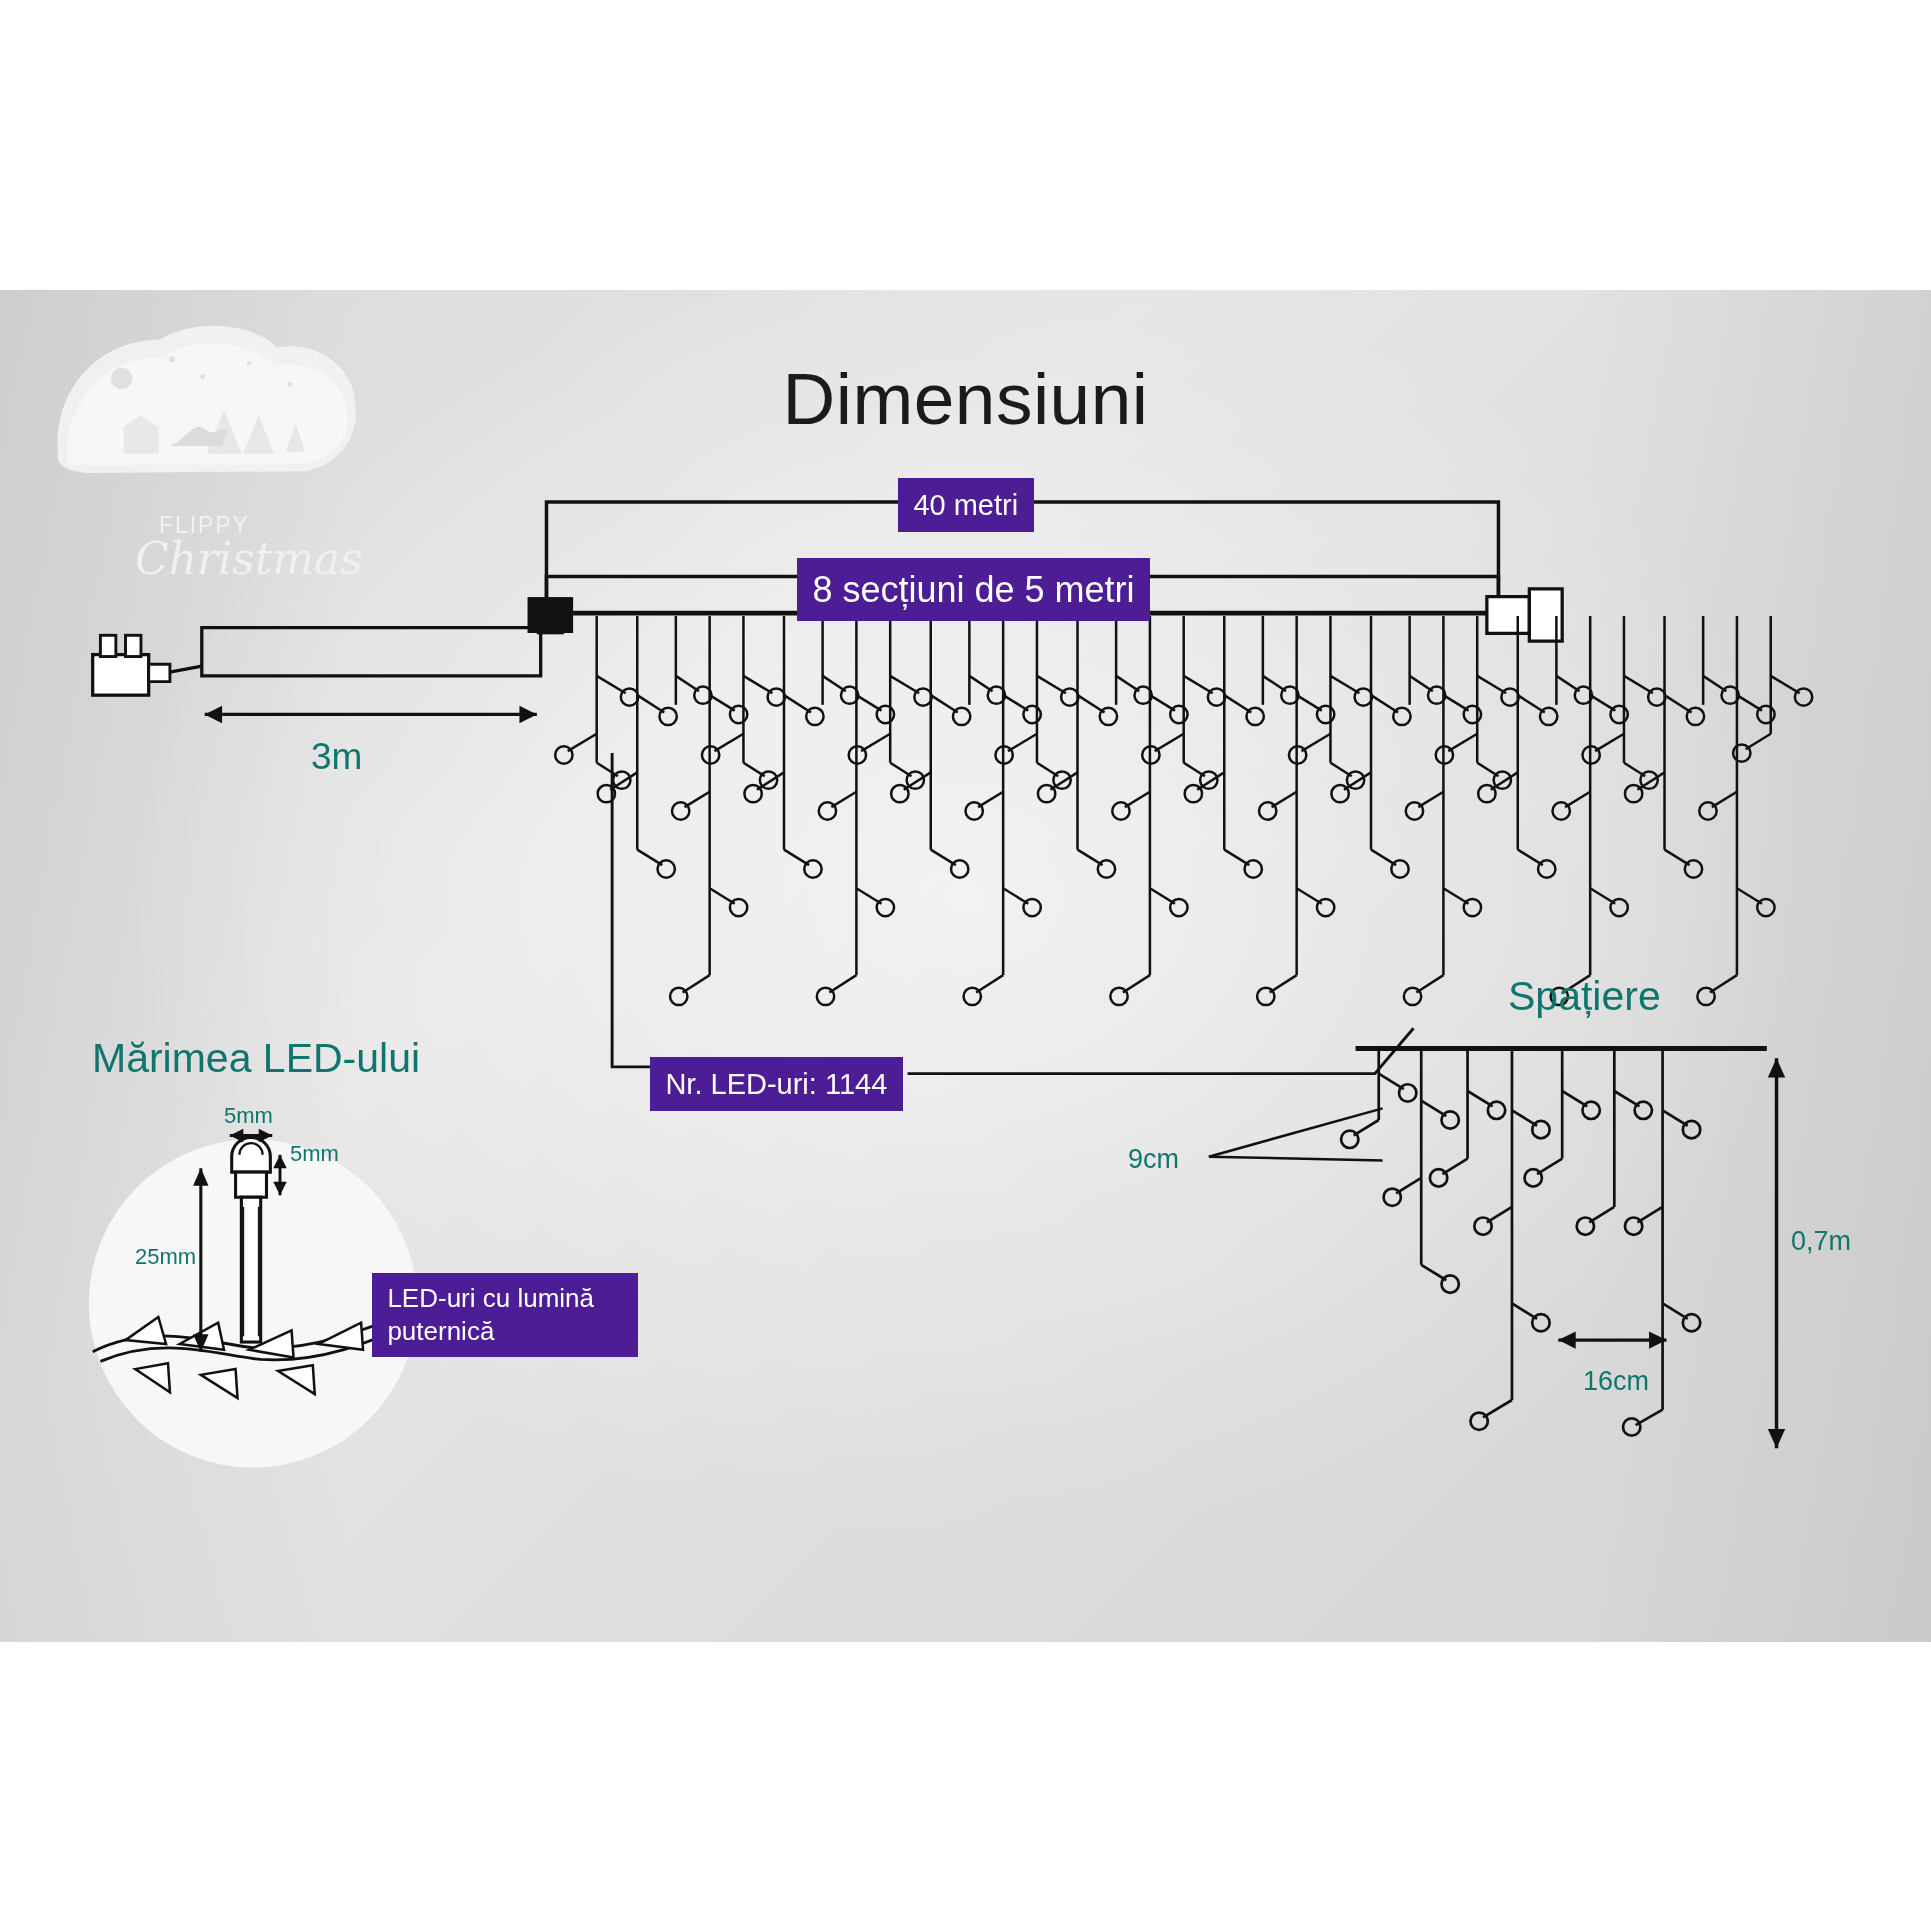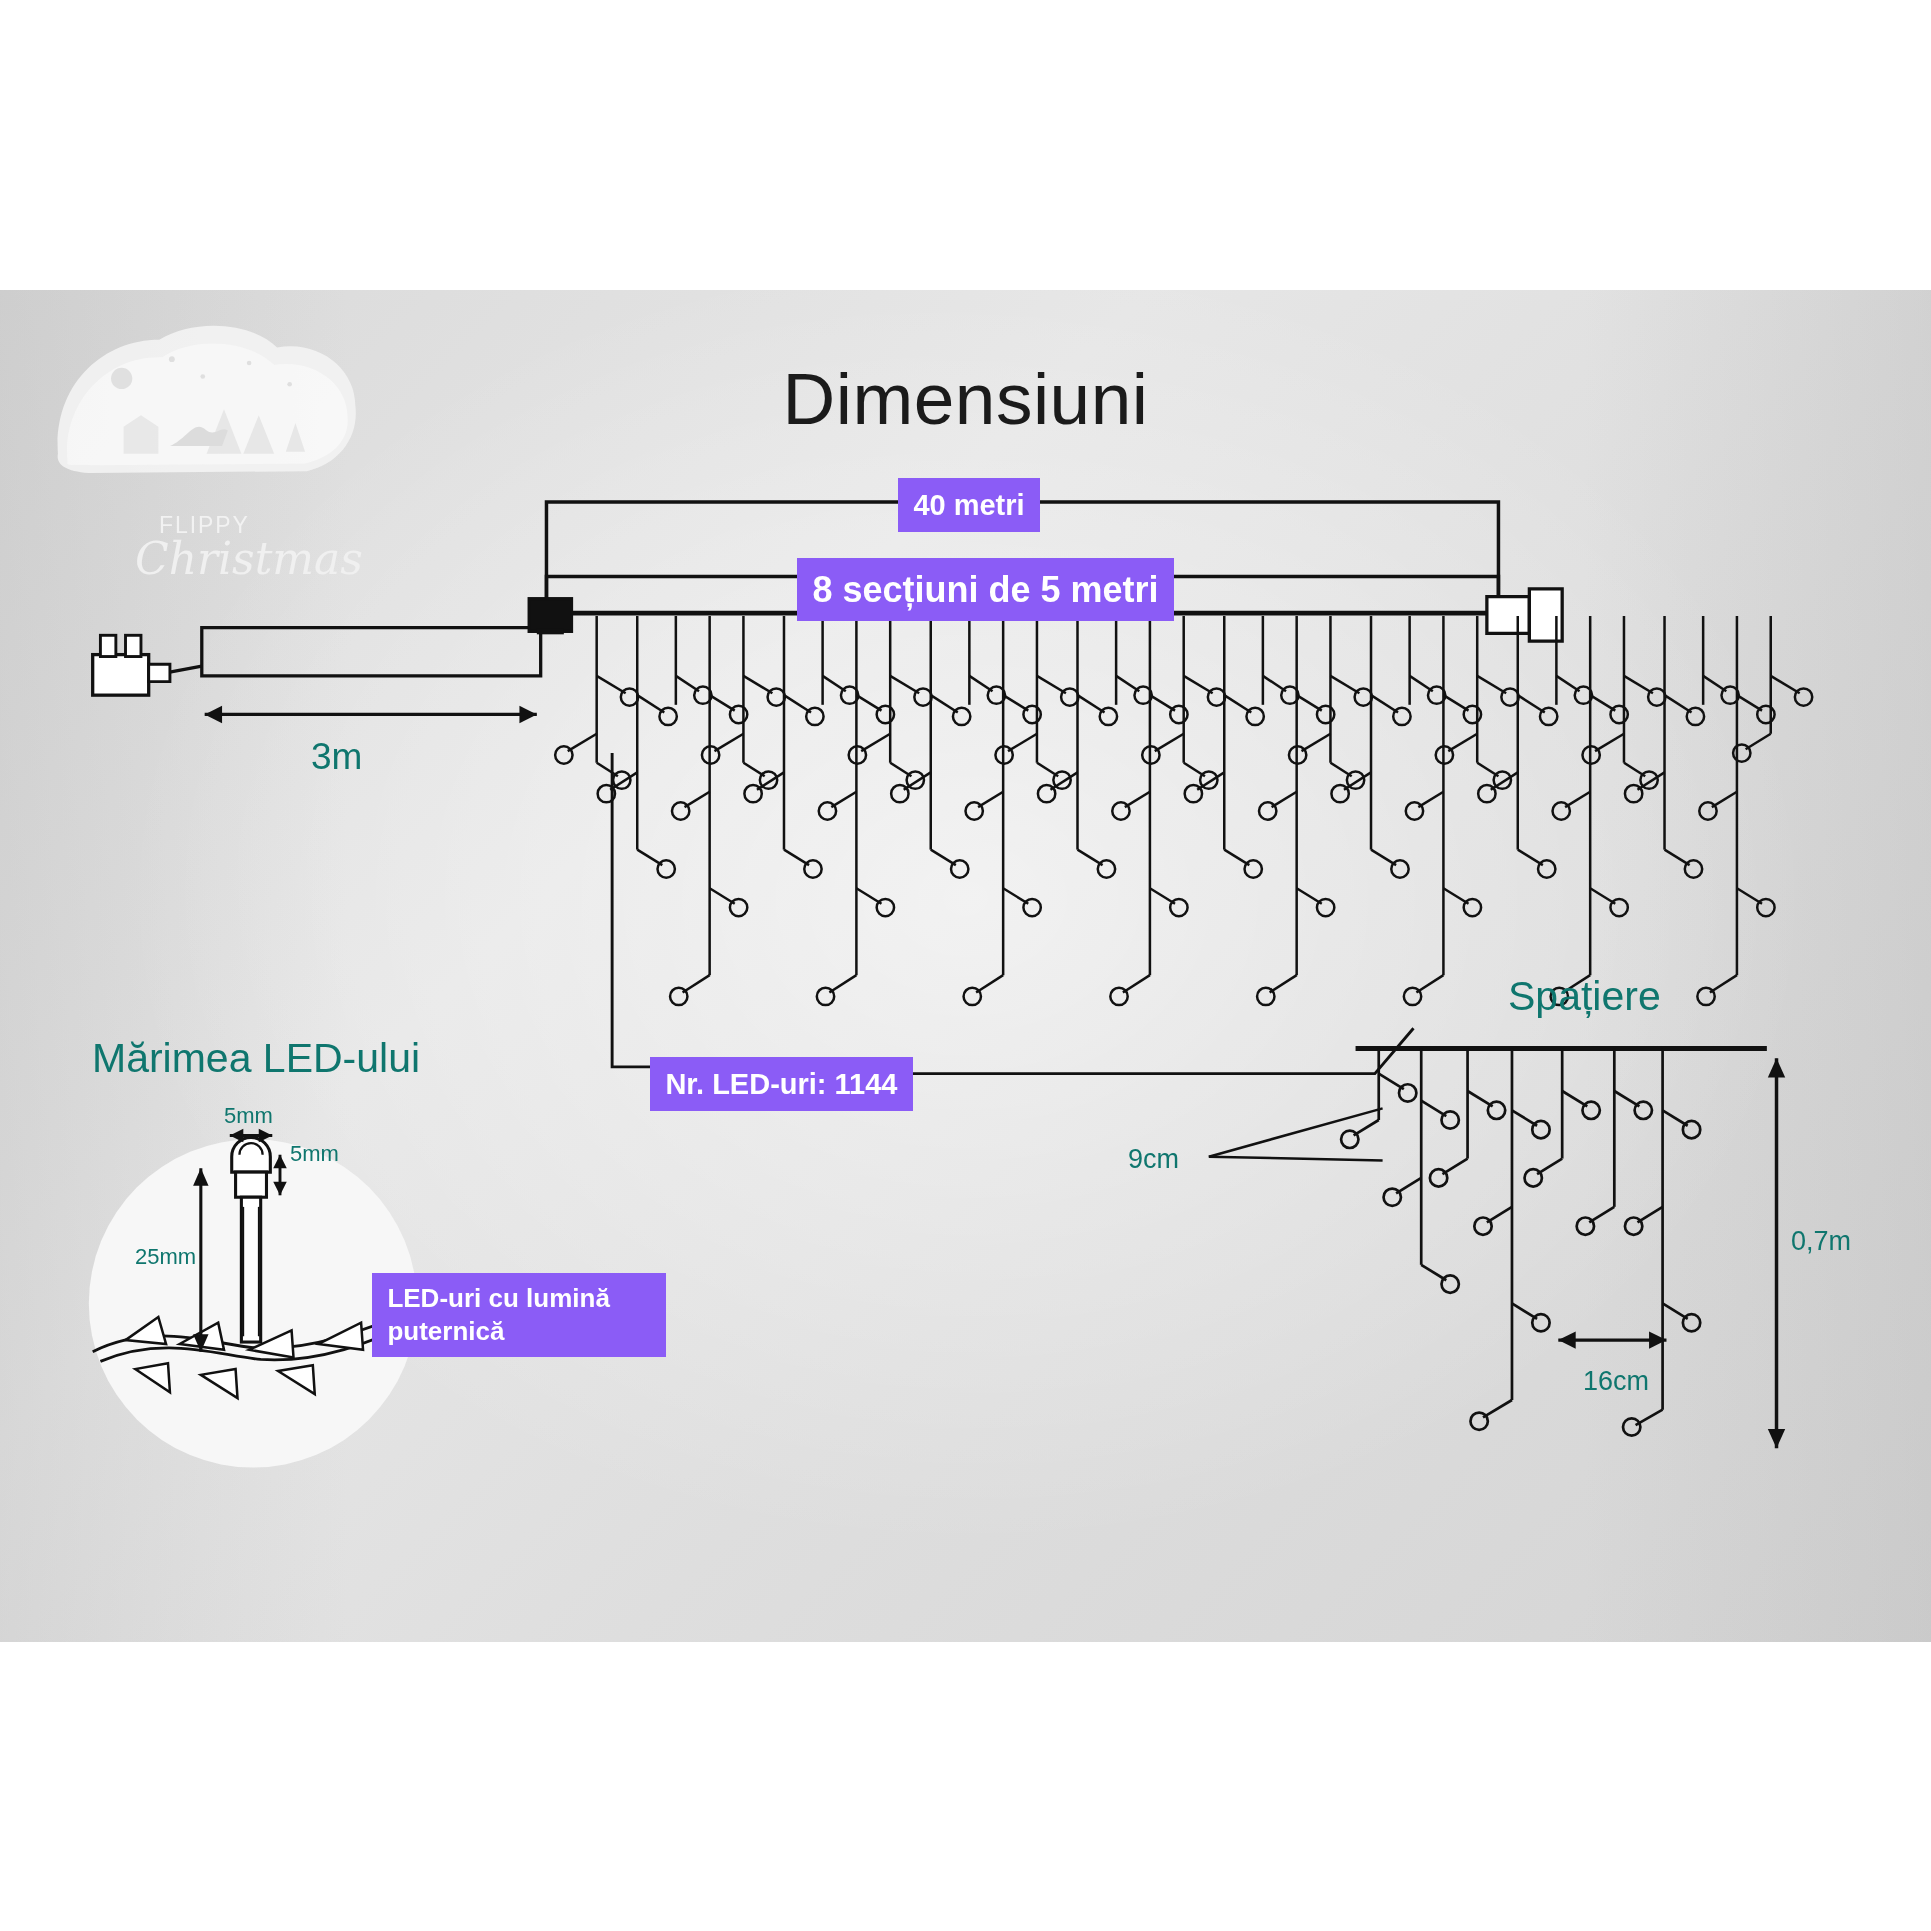--- a/index.html
+++ b/index.html
@@ -45,38 +45,37 @@
     width: 1931px;
     text-align: center;
     font-size: 73px;
     color: #1b1b1b;
     letter-spacing: 0.5px;
   }
 
   
   .chip {
     position: absolute;
-    background: #8b5cf6;
+    background: #4c1d95;
     color: #ffffff;
     font-size: 26px;
     line-height: 1.28;
     padding: 8.7px 15.4px;
     white-space: pre-line;
     box-sizing: border-box;
-    font-weight: bold;
   }
   .chip.center {
     text-align: center;
   }
 
   .chip-40m      { left: 898px;  top: 478px; font-size: 29px; }
   .chip-sections { left: 797px;  top: 558px; font-size: 36px; }
   .chip-connect  { left: 1603px; top: 550px; width: 208px; }
   .chip-leds     { left: 650px;  top: 1057px; font-size: 29px; }
-  .chip-bright   { left: 372px;  top: 1273px; width: 294px; }
+  .chip-bright   { left: 372px;  top: 1273px; width: 266px; }
 
   
   .lbl {
     position: absolute;
     color: #0f766e;
     font-size: 29px;
   }
   .lbl-3m    { left: 311px;  top: 736px; font-size: 37px; }
   .lbl-led-size { left: 92px; top: 1035px; font-size: 41px; }
   .lbl-5mm-h { left: 224px;  top: 1103px; font-size: 22px; }

